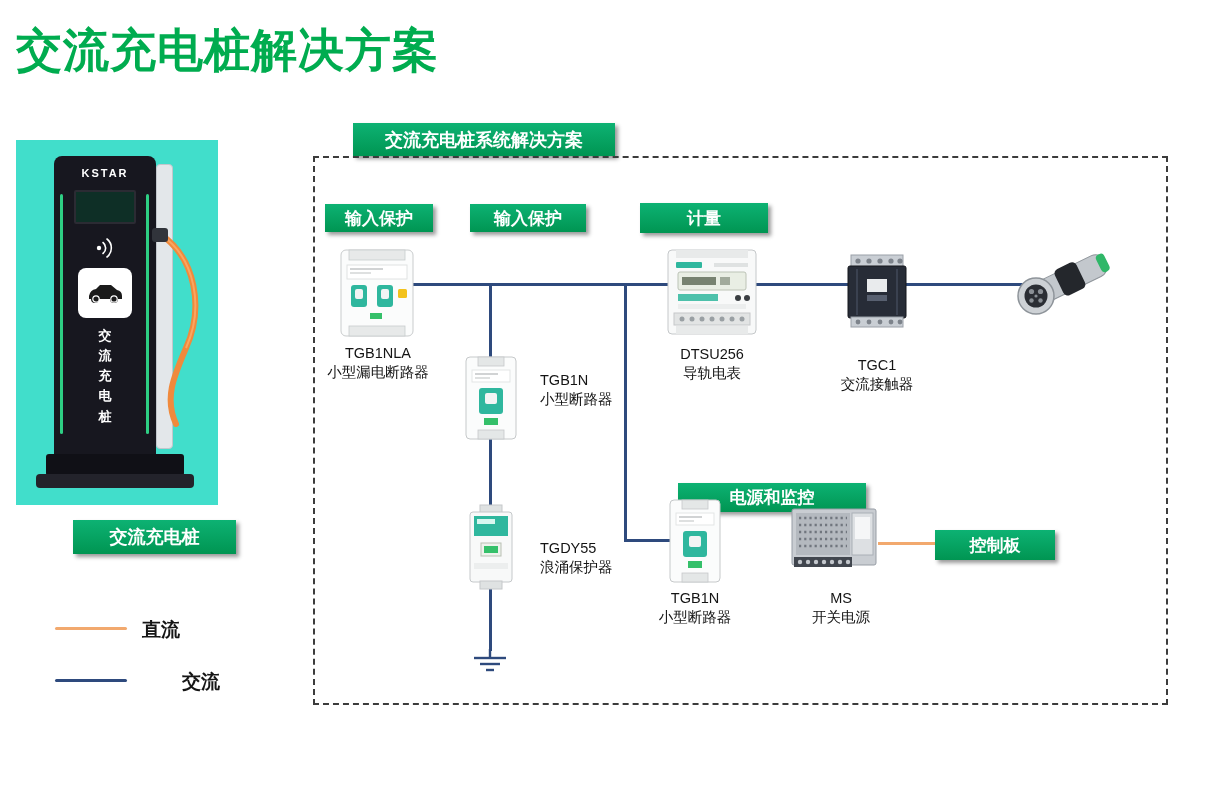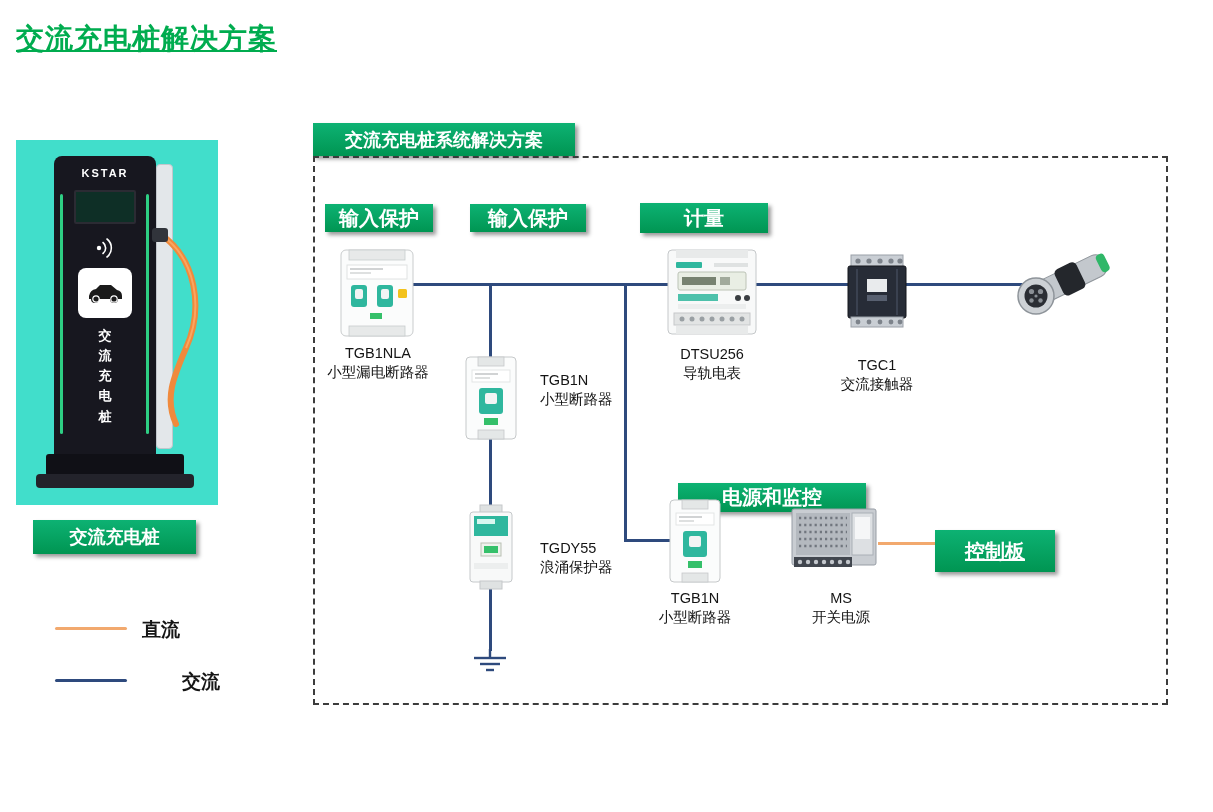--- a/index.html
+++ b/index.html
@@ -1,29 +1,29 @@
 <!DOCTYPE html>
 <html style="--green-title: #00AC4F; --green-label-top: #0DB273; --green-label-bot: #009552; --teal-bg: #41DECB; --ac-color: #2E4A7D; --dc-color: #F2A96E; --device-teal: #2FB79E;"><head>
 <meta charset="utf-8">
 <style>
   * { margin:0; padding:0; box-sizing:border-box; }
   html,body { background:#fff; }
   body { font-family:"Liberation Sans","DejaVu Sans",sans-serif; color:#111; }
   #canvas { position:relative; width:1213px; height:812px; background:#fff; overflow:hidden; }
   .abs { position:absolute; }
 
-  .page-title { font-size:28px; font-weight:bold; color:var(--green-title,#00AC4F); letter-spacing:1px; white-space:nowrap;text-decoration:underline; }
+  .page-title { font-size:46px; font-weight:bold; color:var(--green-title,#00AC4F); letter-spacing:1px; white-space:nowrap; }
 
   .greenlab {
     background:linear-gradient(180deg,var(--green-label-top,#0DB273),var(--green-label-bot,#009552));
     color:#fff; font-weight:bold; display:flex; align-items:center; justify-content:center;
     box-shadow:3px 3px 4px rgba(0,0,0,0.40); white-space:nowrap;
   }
-  .lab17 { font-size:20px; }
-  .lab18 { font-size:18px; }
+  .lab17 { font-size:17px; }
+  .lab18 { font-size:18px;margin-left:40px; }
 
   .dashed-box { border:2px dashed #3c3c3c; background:transparent; }
 
   .wire { background:var(--ac-color,#2E4A7D); }
   .wire.dc { background:var(--dc-color,#F2A96E); }
 
   .comp-label { font-size:14.5px; line-height:1.32; color:#141414; }
   .tc { text-align:center; }
 
   
@@ -102,21 +102,21 @@
       <line x1="4" y1="9" x2="36" y2="9"></line>
       <line x1="10" y1="15" x2="30" y2="15"></line>
       <line x1="16" y1="21" x2="24" y2="21"></line>
     </g>
   </svg>
 
   <div class="abs greenlab lab17" style="left:325px; top:204px; width:108px; height:28px;">输入保护</div>
   <div class="abs greenlab lab17" style="left:470px; top:204px; width:116px; height:28px;">输入保护</div>
   <div class="abs greenlab lab17" style="left:640px; top:203px; width:128px; height:30px;">计量</div>
   <div class="abs greenlab lab17" style="left:678px; top:451px; width:188px; height:29px;margin-top:32px;">电源和监控</div>
-  <div class="abs greenlab lab17" style="left:935px; top:530px; width:120px; height:42px;text-decoration:underline;">控制板</div>
+  <div class="abs greenlab lab17" style="left:935px; top:530px; width:120px; height:30px;">控制板</div>
 
   <svg class="abs" style="left:339px; top:247px;" width="76" height="92" viewBox="0 0 76 92">
     <rect x="2" y="3" width="72" height="86" rx="5" fill="#fbfcfc" stroke="#c9cccd"></rect>
     <rect x="10" y="3" width="56" height="10" fill="#e7e9e9" stroke="#c9cccd" stroke-width="0.8"></rect>
     <rect x="10" y="79" width="56" height="10" fill="#e7e9e9" stroke="#c9cccd" stroke-width="0.8"></rect>
     <rect x="8" y="18" width="60" height="14" fill="#fff" stroke="#e0e2e2"></rect>
     <line x1="11" y1="22" x2="44" y2="22" stroke="#c2c5c6" stroke-width="1.5"></line>
     <line x1="11" y1="26" x2="32" y2="26" stroke="#d3d6d6" stroke-width="1.5"></line>
     <rect x="12" y="38" width="16" height="22" rx="3" fill="#2FB79E"></rect>
     <rect x="16" y="42" width="8" height="10" rx="2" fill="#f2f4f4"></rect>

